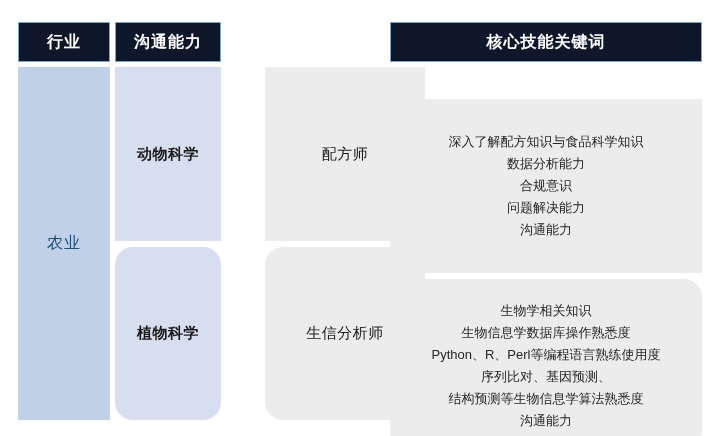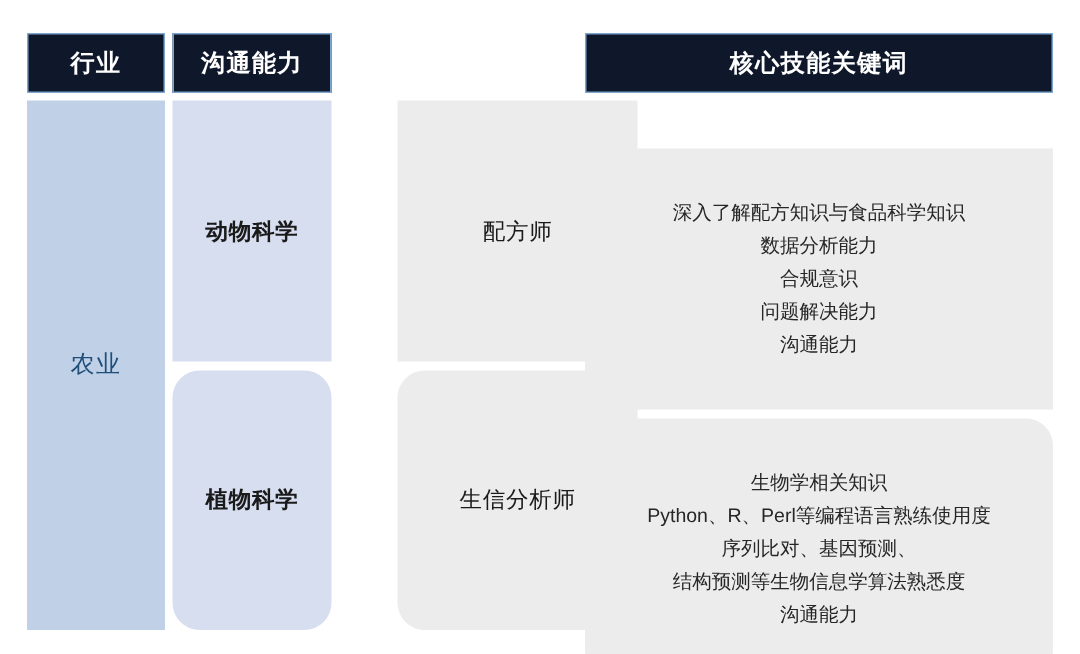--- a/index.html
+++ b/index.html
@@ -150,20 +150,21 @@
         <div class="skill-line">问题解决能力</div>
         <div class="skill-line">沟通能力</div>
       </div>
     </div>
 
     <div class="cell cell-field r2">植物科学</div>
     <div class="cell cell-position r2">生信分析师</div>
     <div class="cell cell-skills r2">
       <div class="skill-lines">
         <div class="skill-line">生物学相关知识</div>
+        <div class="skill-line">生物信息学数据库操作熟悉度</div>
         <div class="skill-line">Python、R、Perl等编程语言熟练使用度</div>
         <div class="skill-line">序列比对、基因预测、</div>
         <div class="skill-line">结构预测等生物信息学算法熟悉度</div>
         <div class="skill-line">沟通能力</div>
       </div>
     </div>
 
   </div>
 </div>
 

